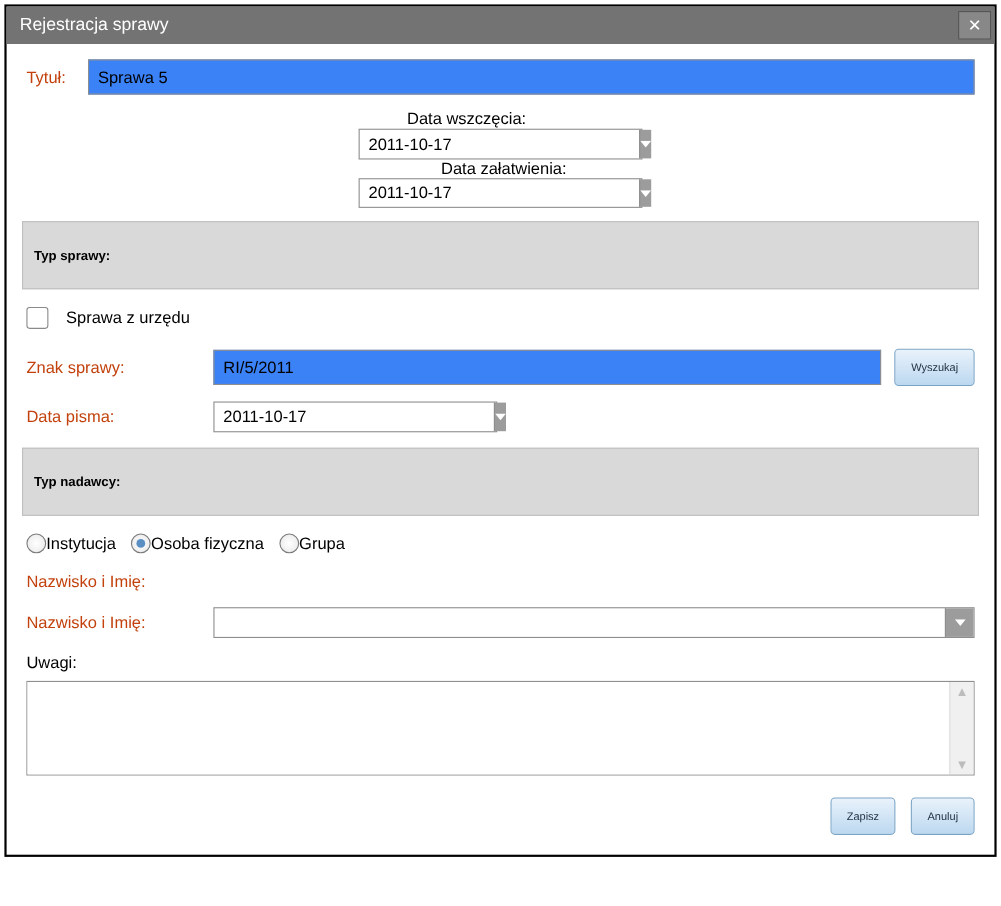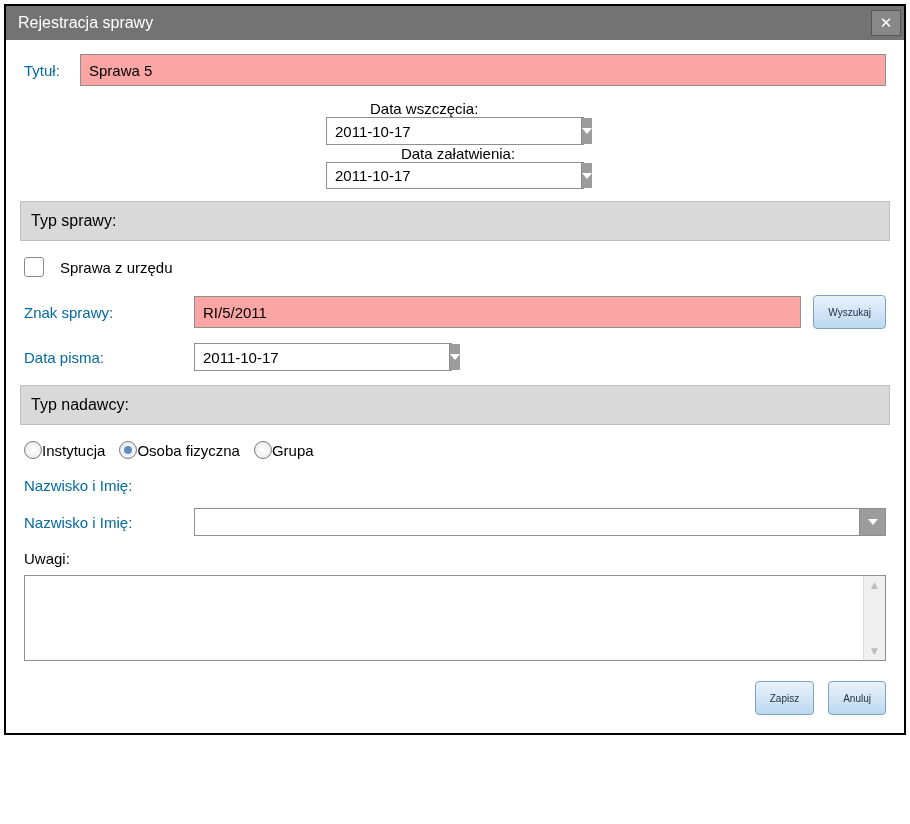--- a/index.html
+++ b/index.html
@@ -37,29 +37,29 @@
   .body {
     padding: 14px 14px 18px 14px;
   }
   .row {
     display: flex;
     align-items: center;
     margin-bottom: 14px;
   }
   .label {
     width: 170px;
-    color: #0369a1;
+    color: #c2410c;
   }
   .input-text {
     flex: 1;
     height: 32px;
     border: 1px solid #8e8e8e;
     padding: 4px 8px;
     font-size: 15px;
-    background: #fca5a5;
+    background: #3b82f6;
   }
   .combo {
     display: flex;
     align-items: stretch;
     border: 1px solid #8e8e8e;
     background: #fff;
     height: 28px;
     gap: 39px;
   }
   .combo-input {
@@ -77,24 +77,24 @@
     cursor: pointer;
   }
   .combo-btn svg { fill: #fff; }
   .dates-row { display: flex; align-items: center; margin-bottom: 12px; flex-direction: column; }
   .dates-row .combo { width: 258px; }
   .dates-row .lbl1 { width: 170px; }
   .dates-row .lbl2 { margin-left: 18px; margin-right: 12px; }
   .section-header {
     background: #d9d9d9;
     border: 1px solid #bfbfbf;
-    font-weight: normal;
-    padding: 10px 10px;
+    font-weight: bold;
+    padding: 23px 10px;
     margin: 0 -4px 16px -4px;
-    font-size: 16px;
+    font-size: 12px;
   }
   .checkbox-row { display: flex; align-items: center; margin-bottom: 18px; }
   .chk {
     width: 20px; height: 20px;
     border: 1px solid #8a8a8a;
     border-radius: 3px;
     margin-right: 16px;
     background: #fff;
     cursor: pointer;
   }

